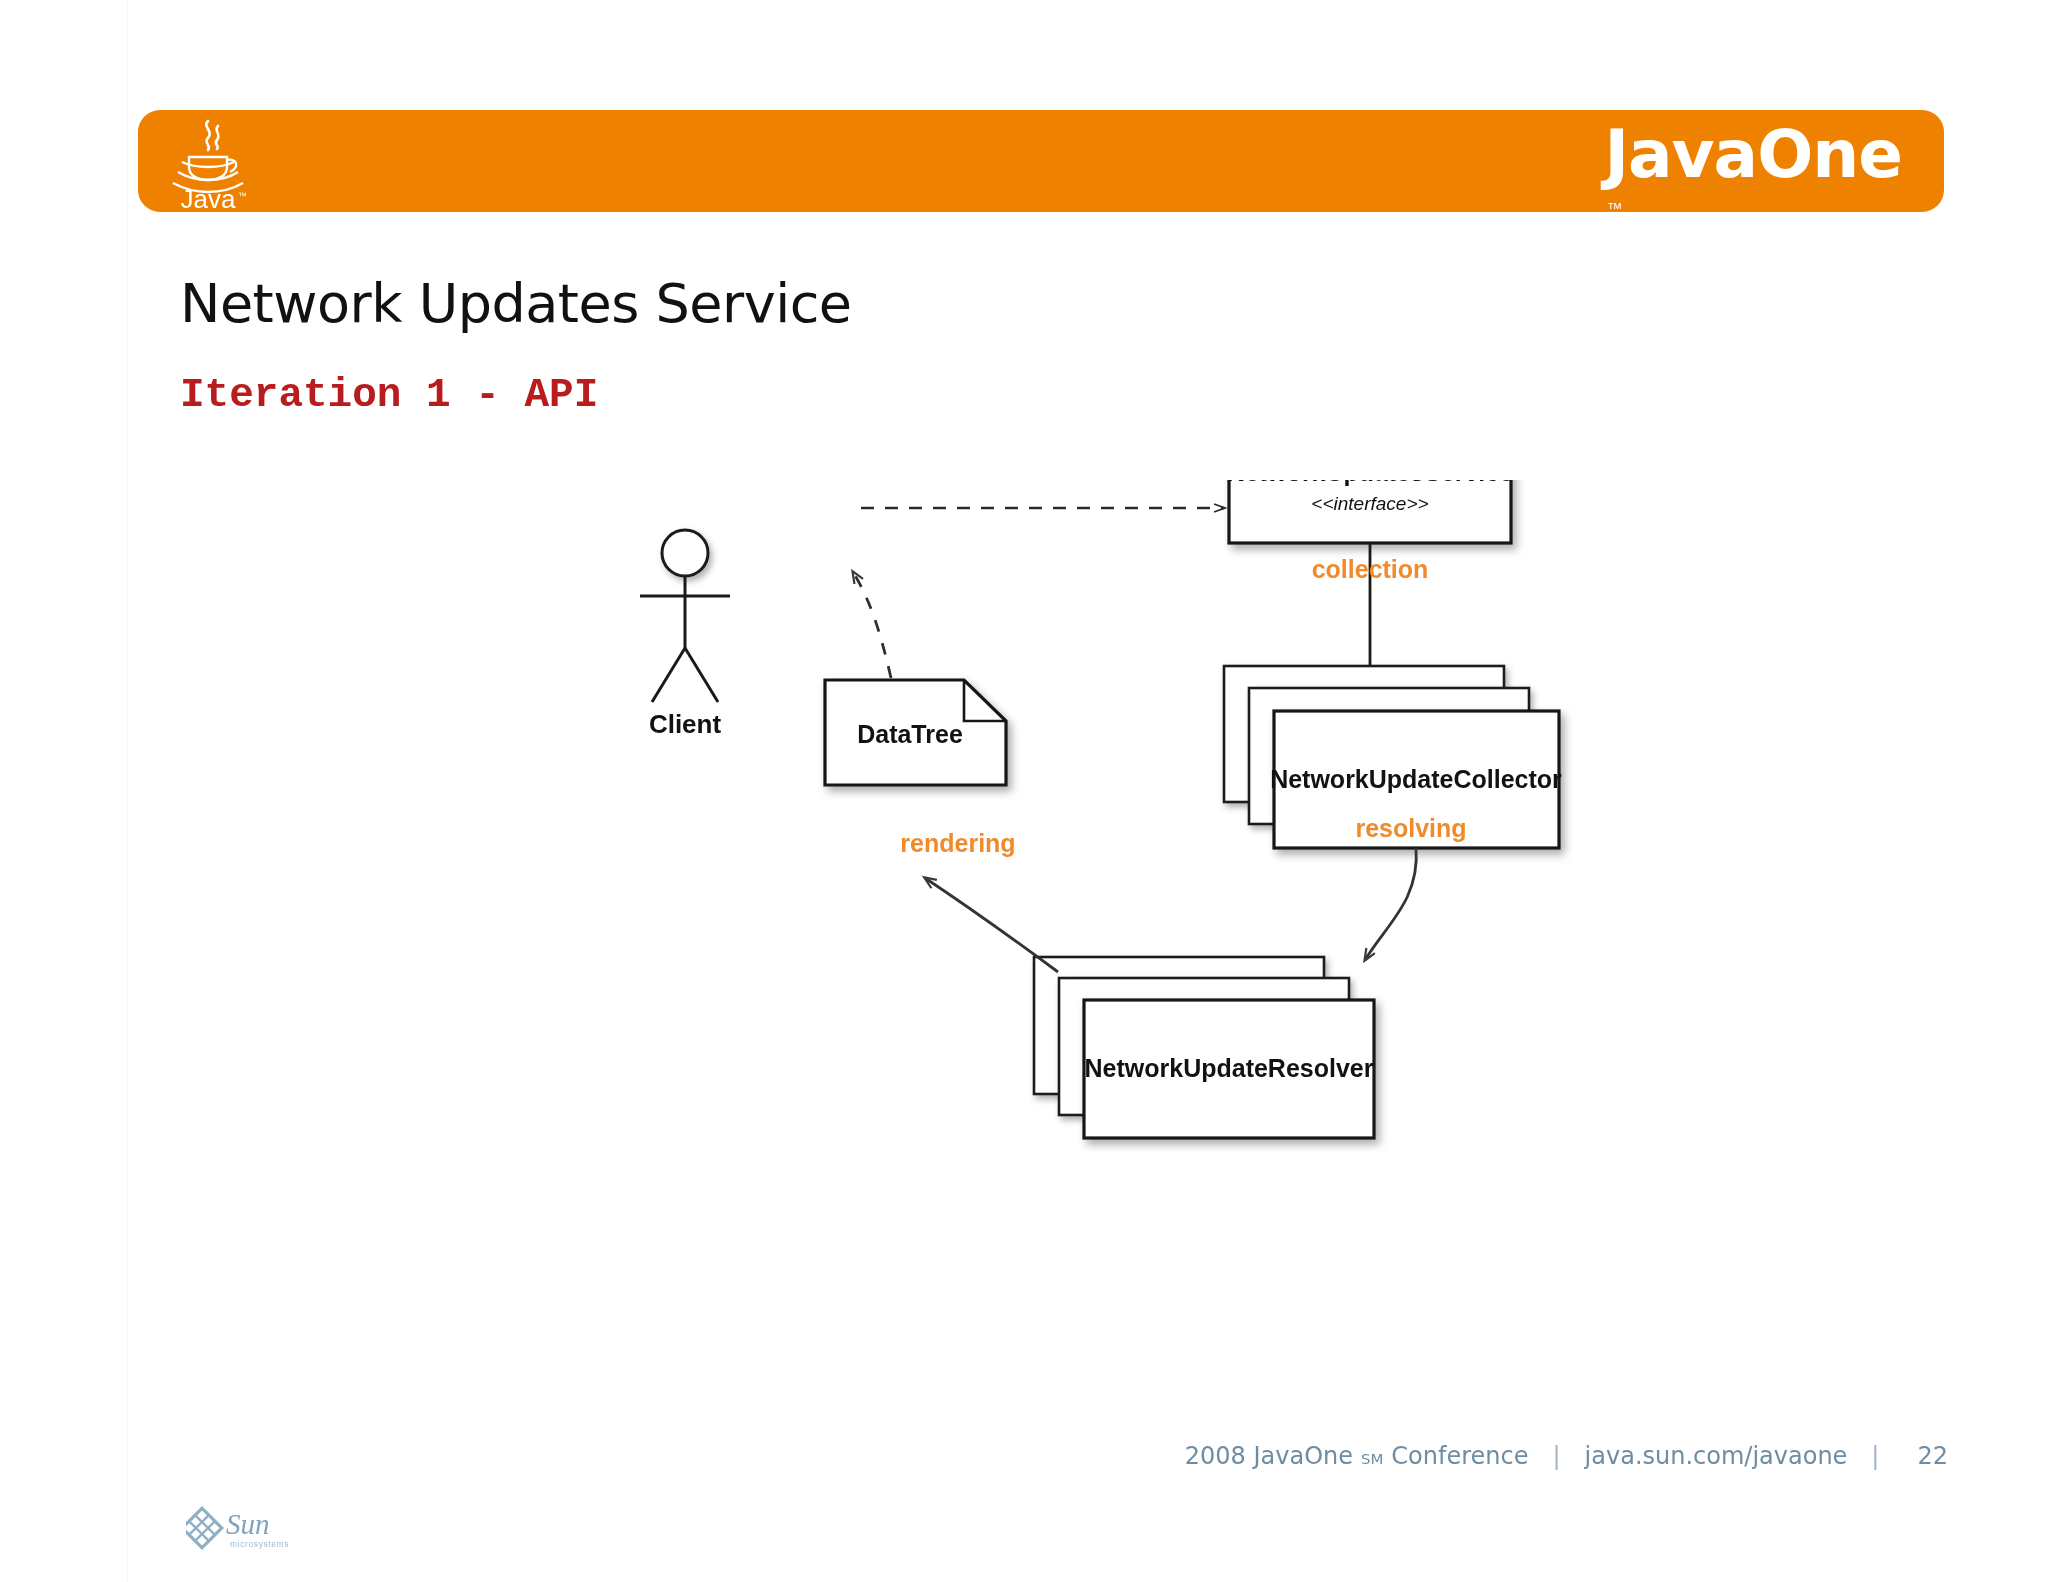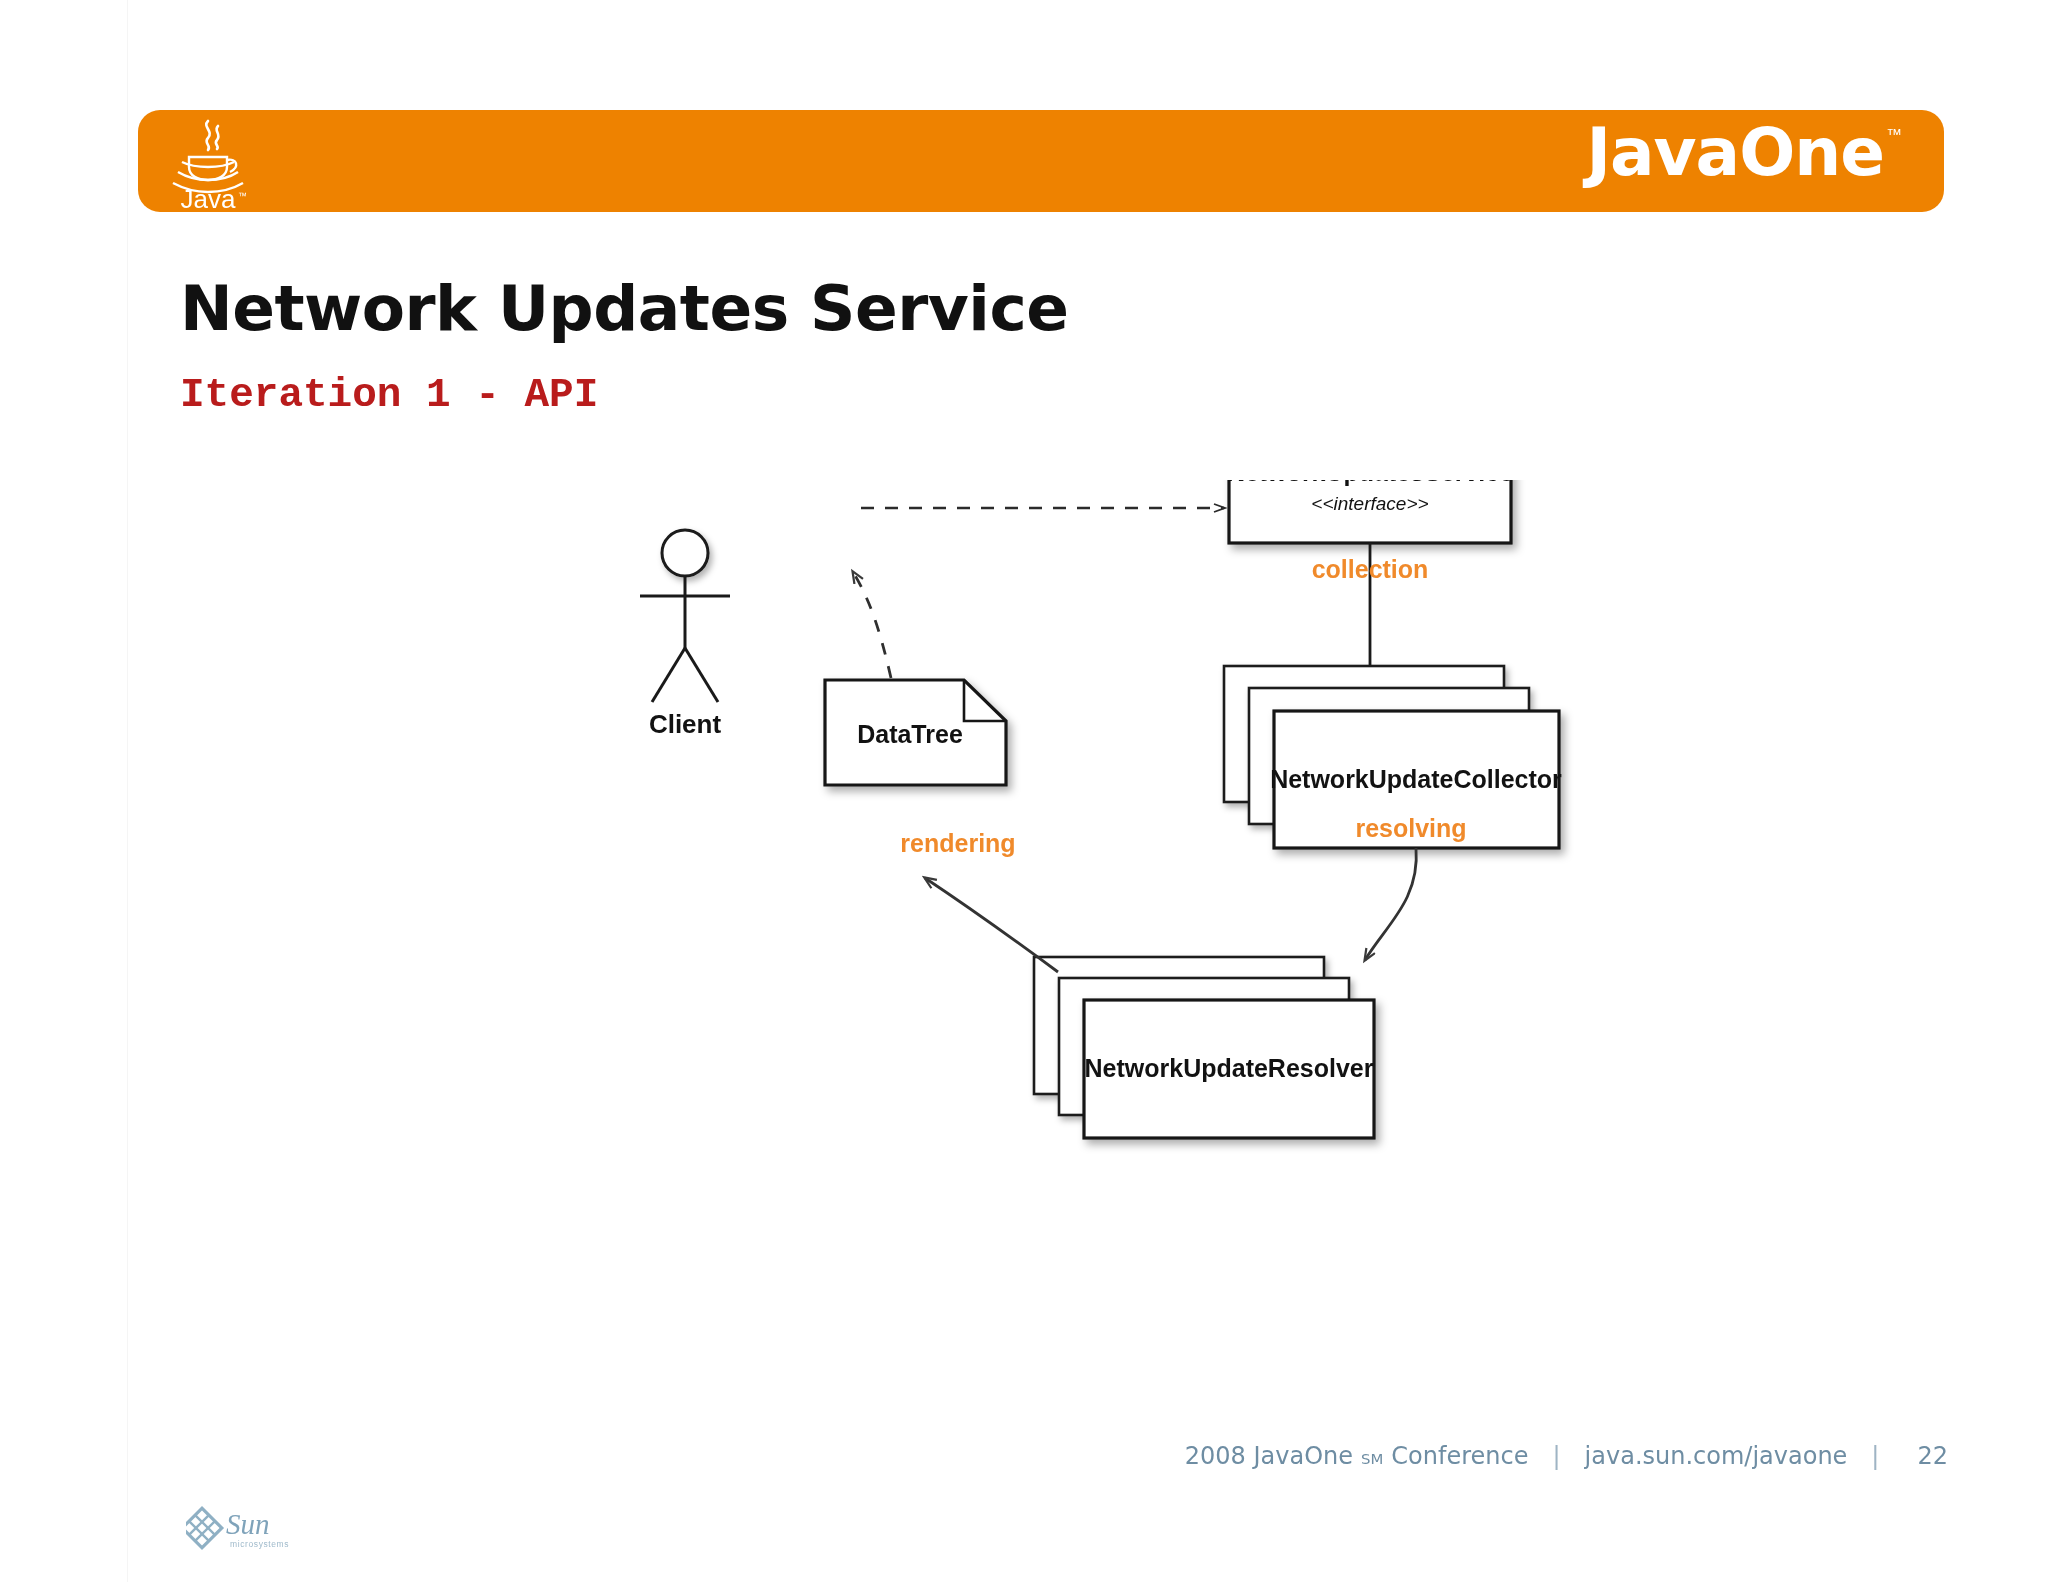--- a/index.html
+++ b/index.html
@@ -45,24 +45,25 @@
     top: 5px;
     width: 92px;
     height: 96px;
   }
   #java-logo svg { display:block; }
 
   
   #javaone-wordmark {
     position: absolute;
     right: 42px;
-    top: 4px;
+    top: 12px;
     height: 78px;
     display: flex;
     align-items: center;
+    flex-direction: column;
   }
   #javaone-wordmark .wm-text {
     font-family: "DejaVu Sans", sans-serif;
     font-size: 66px;
     font-weight: 700;
     color: #ffffff;
     letter-spacing: -1px;
     line-height: 1;
   }
   #javaone-wordmark .wm-tm {
@@ -72,22 +73,22 @@
     margin-top: 12px;
     margin-left: 2px;
   }
 
   
   #page-title {
     position: absolute;
     left: 52px;
     top: 272px;
     font-family: "DejaVu Sans", sans-serif;
-    font-size: 63px;
-    font-weight: 700;
+    font-size: 54px;
+    font-weight: 400;
     color: #111111;
     letter-spacing: -0.5px;
     white-space: nowrap;
     text-align: right;
   }
   #page-subtitle {
     position: absolute;
     left: 52px;
     top: 372px;
     font-family: Liberation Mono, monospace;

